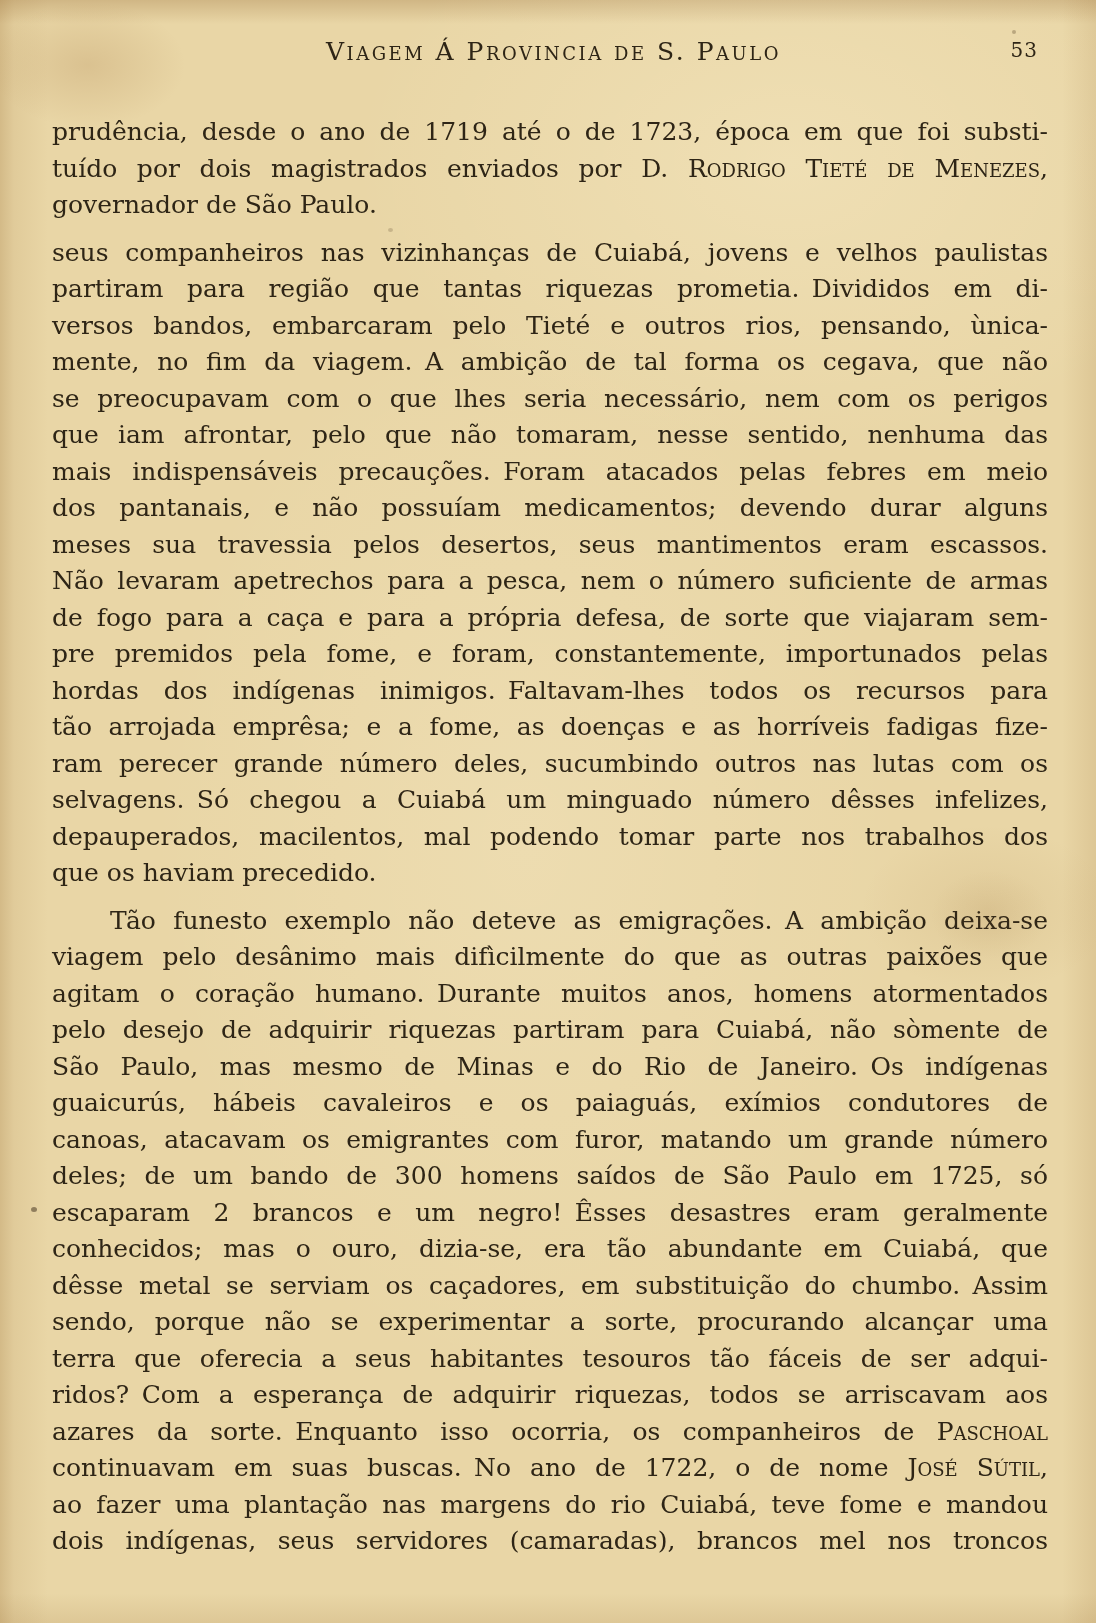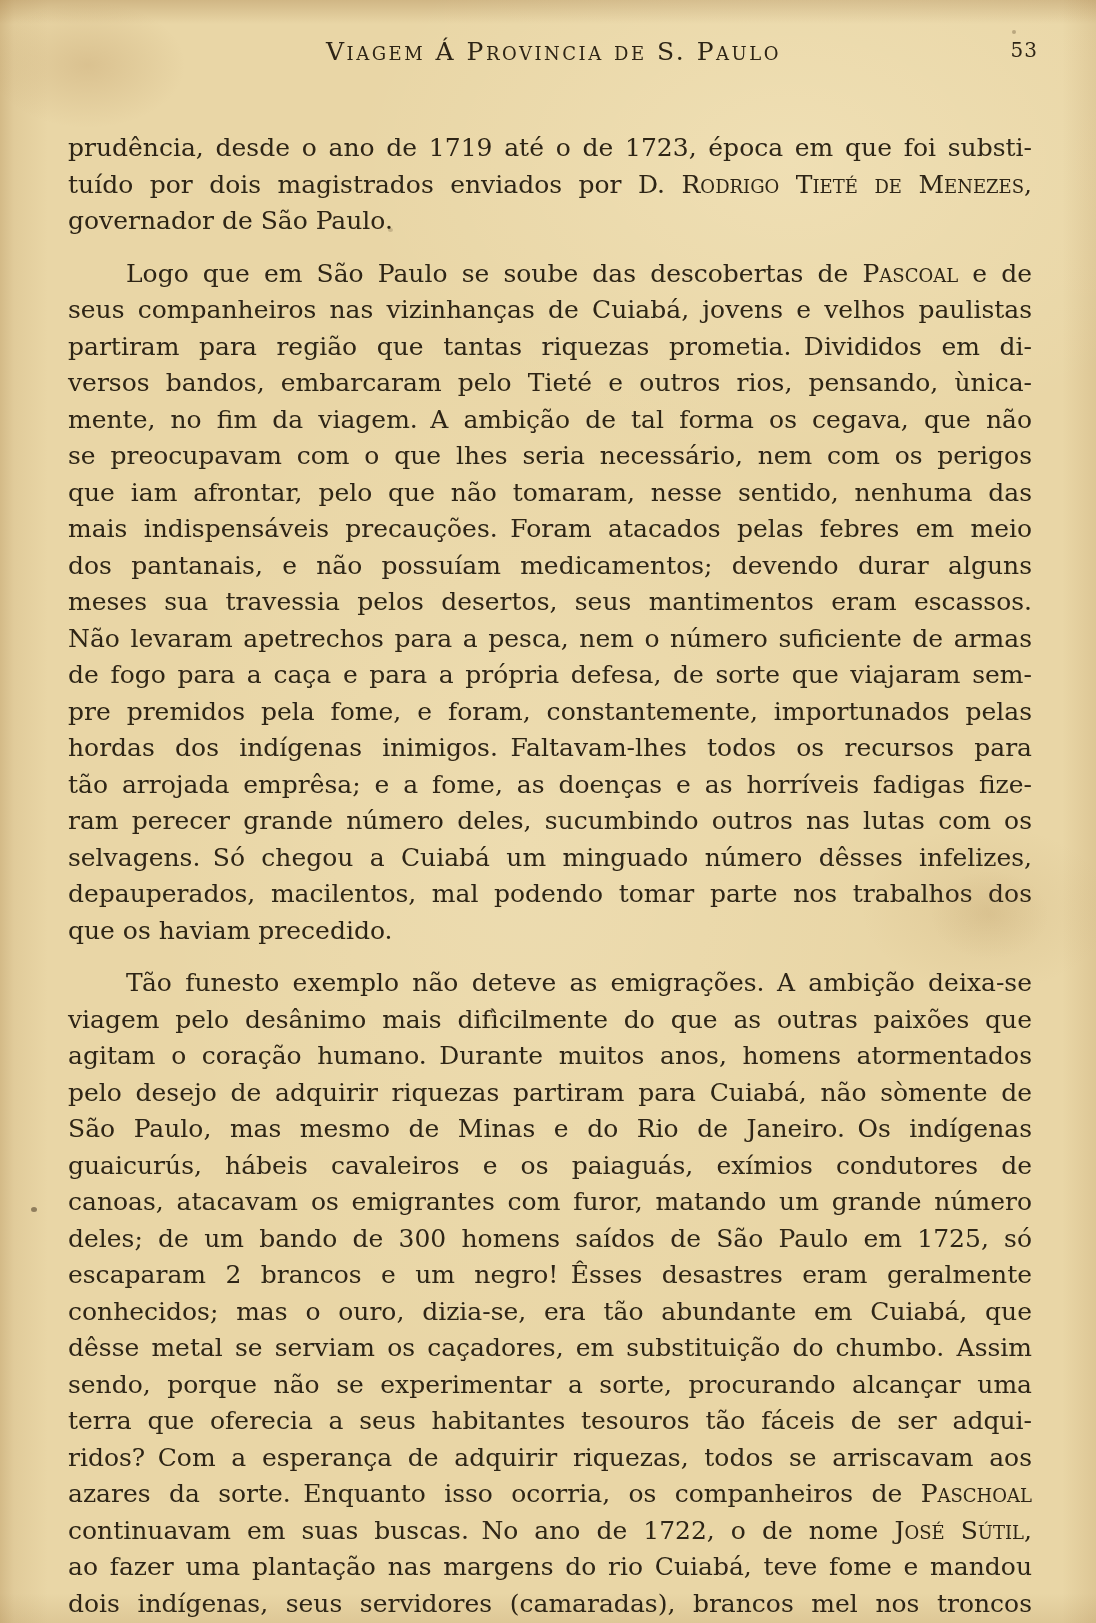--- a/index.html
+++ b/index.html
@@ -50,21 +50,21 @@
     font-size: 20px;
     letter-spacing: 1px;
   }
   .page-body {
     position: absolute;
     top: 114px;
     left: 52px;
     width: 996px;
     font-size: 25px;
   }
-  .para { margin: 16px; }
+  .para { margin: 0; }
   .para + .para { margin-top: 11px; }
   .line {
     line-height: 36.5px;
     height: 36.5px;
     text-align: justify;
     text-align-last: justify;
   }
   .line.last { text-align-last: left; }
   .line.indent { text-indent: 58px; }
   .sc { font-variant: small-caps; }
@@ -94,21 +94,20 @@
   <div class="page-number">53</div>
 </div>
 
 <div class="page-body">
     <div class="para">
       <div class="line"><span>prudência, desde o ano de 1719 até o de 1723, época em que foi substi-</span></div>
       <div class="line"><span>tuído por dois magistrados enviados por D. </span><span class="sc">Rodrigo Tieté de Menezes</span><span>,</span></div>
       <div class="line last"><span>governador de São Paulo.</span></div>
     </div>
     <div class="para">
-      <div class="line indent"><span>Logo que em São Paulo se soube das descobertas de </span><span class="sc">Pascoal</span><span> e de</span></div>
       <div class="line"><span>seus companheiros nas vizinhanças de Cuiabá, jovens e velhos paulistas</span></div>
       <div class="line"><span>partiram para região que tantas riquezas prometia. Divididos em di-</span></div>
       <div class="line"><span>versos bandos, embarcaram pelo Tieté e outros rios, pensando, ùnica-</span></div>
       <div class="line"><span>mente, no fim da viagem. A ambição de tal forma os cegava, que não</span></div>
       <div class="line"><span>se preocupavam com o que lhes seria necessário, nem com os perigos</span></div>
       <div class="line"><span>que iam afrontar, pelo que não tomaram, nesse sentido, nenhuma das</span></div>
       <div class="line"><span>mais indispensáveis precauções. Foram atacados pelas febres em meio</span></div>
       <div class="line"><span>dos pantanais, e não possuíam medicamentos; devendo durar alguns</span></div>
       <div class="line"><span>meses sua travessia pelos desertos, seus mantimentos eram escassos.</span></div>
       <div class="line"><span>Não levaram apetrechos para a pesca, nem o número suficiente de armas</span></div>

